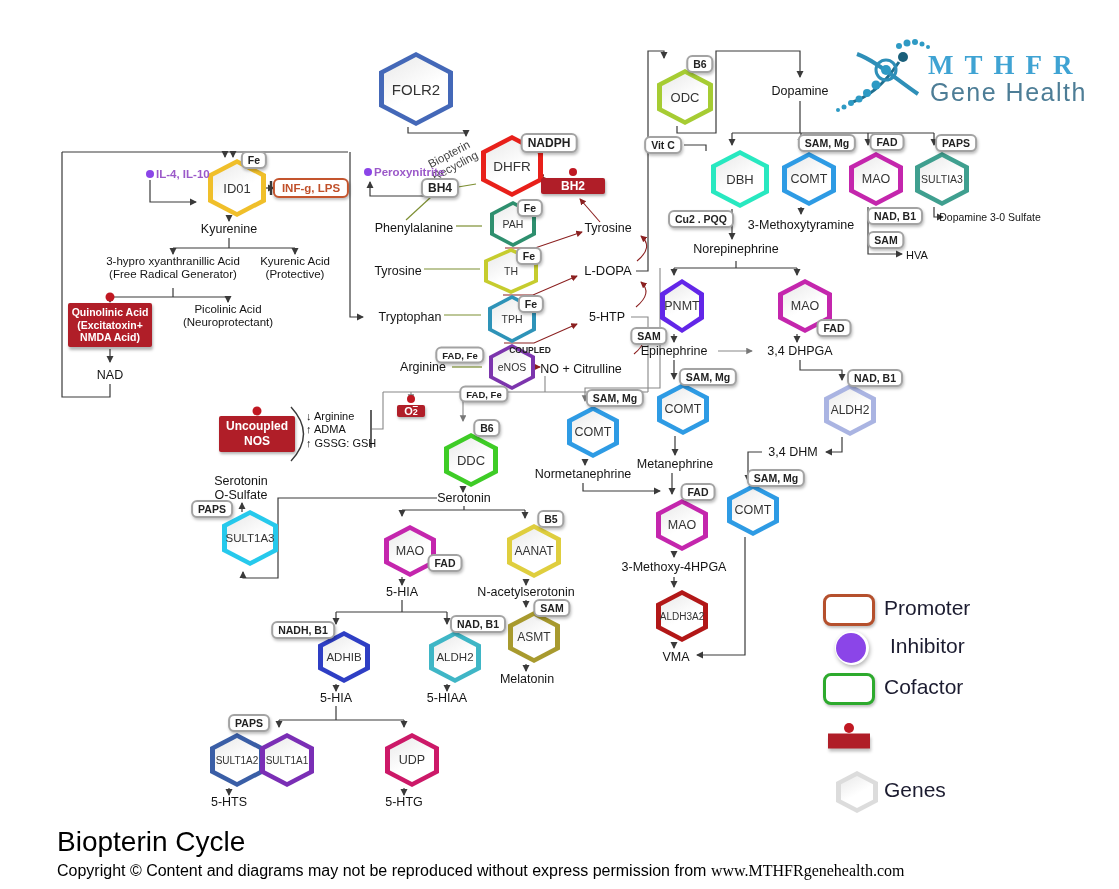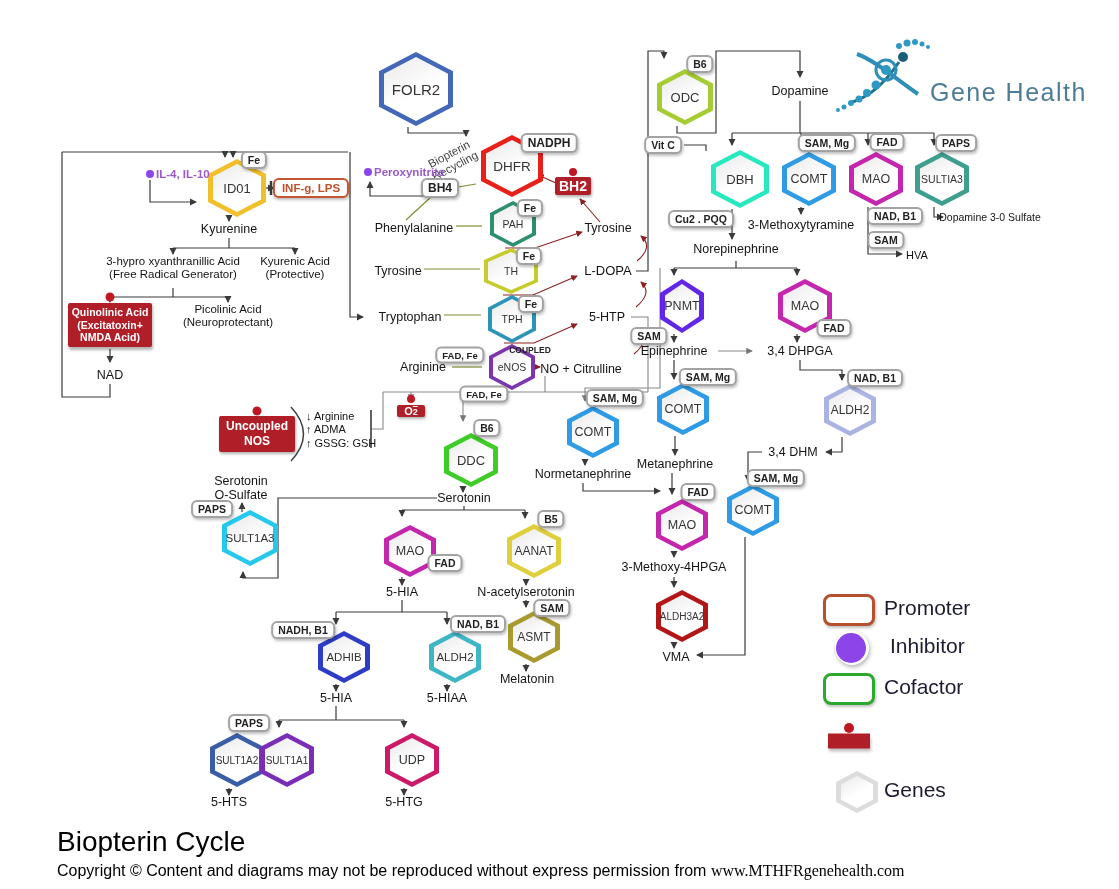--- a/index.html
+++ b/index.html
@@ -348,21 +348,21 @@
 <div class="cof" style="left:487px;top:428px;">B6</div>
 <div class="cof" style="left:212px;top:509px;">PAPS</div>
 <div class="cof" style="left:445px;top:563px;">FAD</div>
 <div class="cof" style="left:551px;top:519px;">B5</div>
 <div class="cof" style="left:552px;top:608px;">SAM</div>
 <div class="cof" style="left:303px;top:630px;">NADH, B1</div>
 <div class="cof" style="left:478px;top:624px;">NAD, B1</div>
 <div class="cof" style="left:249px;top:723px;">PAPS</div>
 
 <div class="ros-dot" style="left:573px;top:172px;width:8px;height:8px;"></div>
-<div class="ros" style="left:573px;top:186px;width:36px;font-size:14px;padding:1px 0;">BH2</div>
+<div class="ros" style="left:573px;top:186px;width:64px;font-size:12px;padding:1px 0;">BH2</div>
 <div class="ros-dot" style="left:110px;top:297px;width:9px;height:9px;"></div>
 <div class="ros" style="left:110px;top:325px;width:84px;font-size:10.5px;line-height:1.2;padding:3px 0;">Quinolinic Acid
 (Excitatoxin+
 NMDA Acid)</div>
 <div class="ros-dot" style="left:411px;top:399px;width:8px;height:8px;"></div>
 <div class="ros" style="left:411px;top:411px;width:28px;font-size:11px;padding:0;"><span>O</span><span class="o2sub">2</span></div>
 <div class="ros-dot" style="left:257px;top:411px;width:9px;height:9px;"></div>
 <div class="ros" style="left:257px;top:434px;width:76px;font-size:12px;line-height:1.25;padding:3px 0;">Uncoupled
 NOS</div>
 <div class="note" style="left:306px;top:410px;font-size:11px;line-height:1.22;white-space:pre-line;color:#111;">↓ Arginine
@@ -444,18 +444,19 @@
 <div class="dot" style="left:859px;top:99px;width:7px;height:7px;"></div>
 <div class="dot" style="left:867px;top:93px;width:8px;height:8px;"></div>
 <div class="dot" style="left:876px;top:85px;width:9px;height:9px;"></div>
 <div class="dot" style="left:886px;top:70px;width:10px;height:10px;"></div>
 <div class="dot" style="left:903px;top:57px;width:10px;height:10px;background:#1a5f7a;"></div>
 <div class="dot" style="left:899px;top:46px;width:6px;height:6px;"></div>
 <div class="dot" style="left:907px;top:43px;width:7px;height:7px;"></div>
 <div class="dot" style="left:915px;top:42px;width:6px;height:6px;"></div>
 <div class="dot" style="left:922px;top:44px;width:5px;height:5px;"></div>
 <div class="dot" style="left:928px;top:47px;width:4px;height:4px;"></div>
+<div class="logo-mthfr" style="left:928px;top:50px;">MTHFR</div>
 <div class="logo-sub" style="left:930px;top:78px;">Gene Health</div>
 
 <div id="title">Biopterin Cycle</div>
 <div id="copy"><span>Copyright © Content and diagrams may not be reproduced without express permission from </span><span class="url">www.MTHFRgenehealth.com</span></div>
 
 </div>
 
 </body></html>

